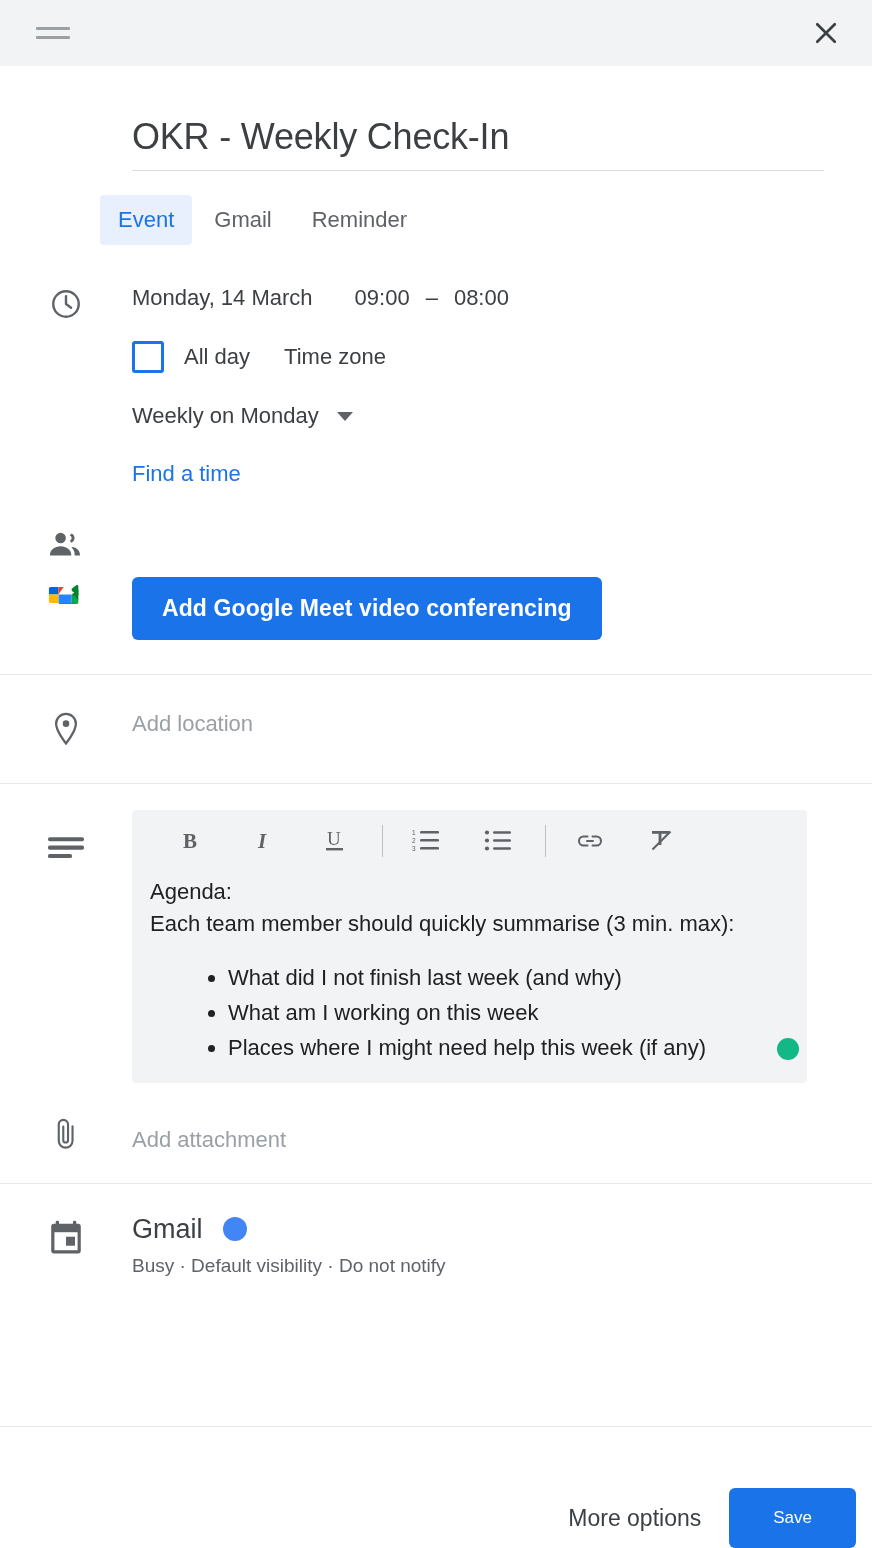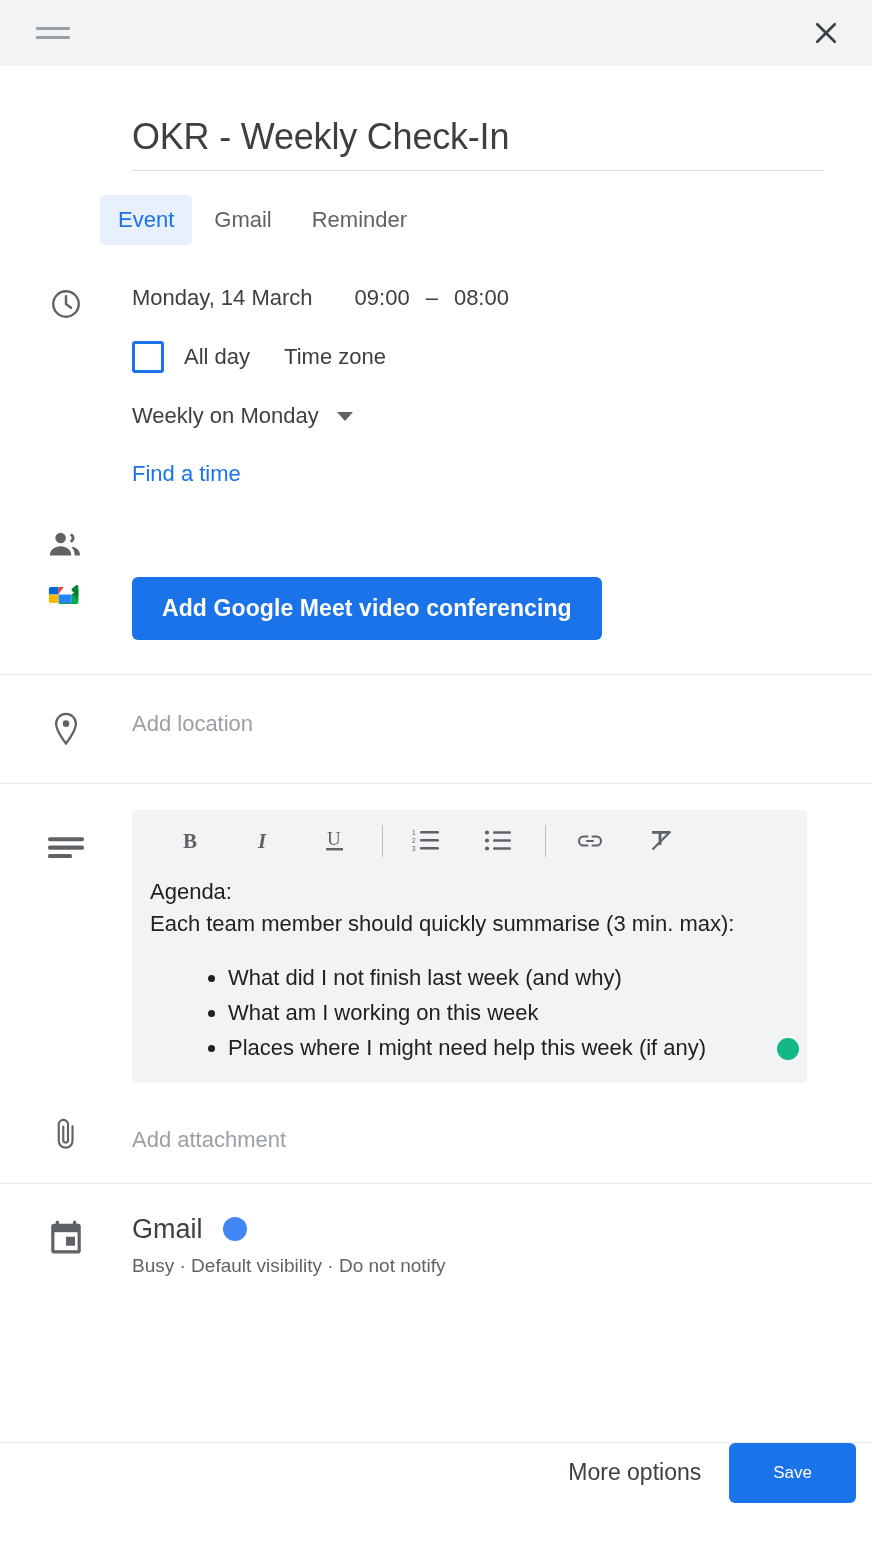--- a/index.html
+++ b/index.html
@@ -272,23 +272,23 @@
   .cal-sub {
     margin-top: 10px;
     font-size: 19px;
     color: #5f6368;
   }
 
   
   .footer {
     flex: 0 0 auto;
     border-top: 1px solid #e8eaed;
-    height: 106px;
-    display: flex;
-    align-items: flex-start;
+    height: 122px;
+    display: flex;
+    align-items: flex-end;
     justify-content: flex-end;
     padding-right: 16px;
     gap: 6px;
   }
   .more-options {
     background: transparent;
     border: none;
     font-size: 23px;
     color: #3c4043;
     padding: 16px 22px;

